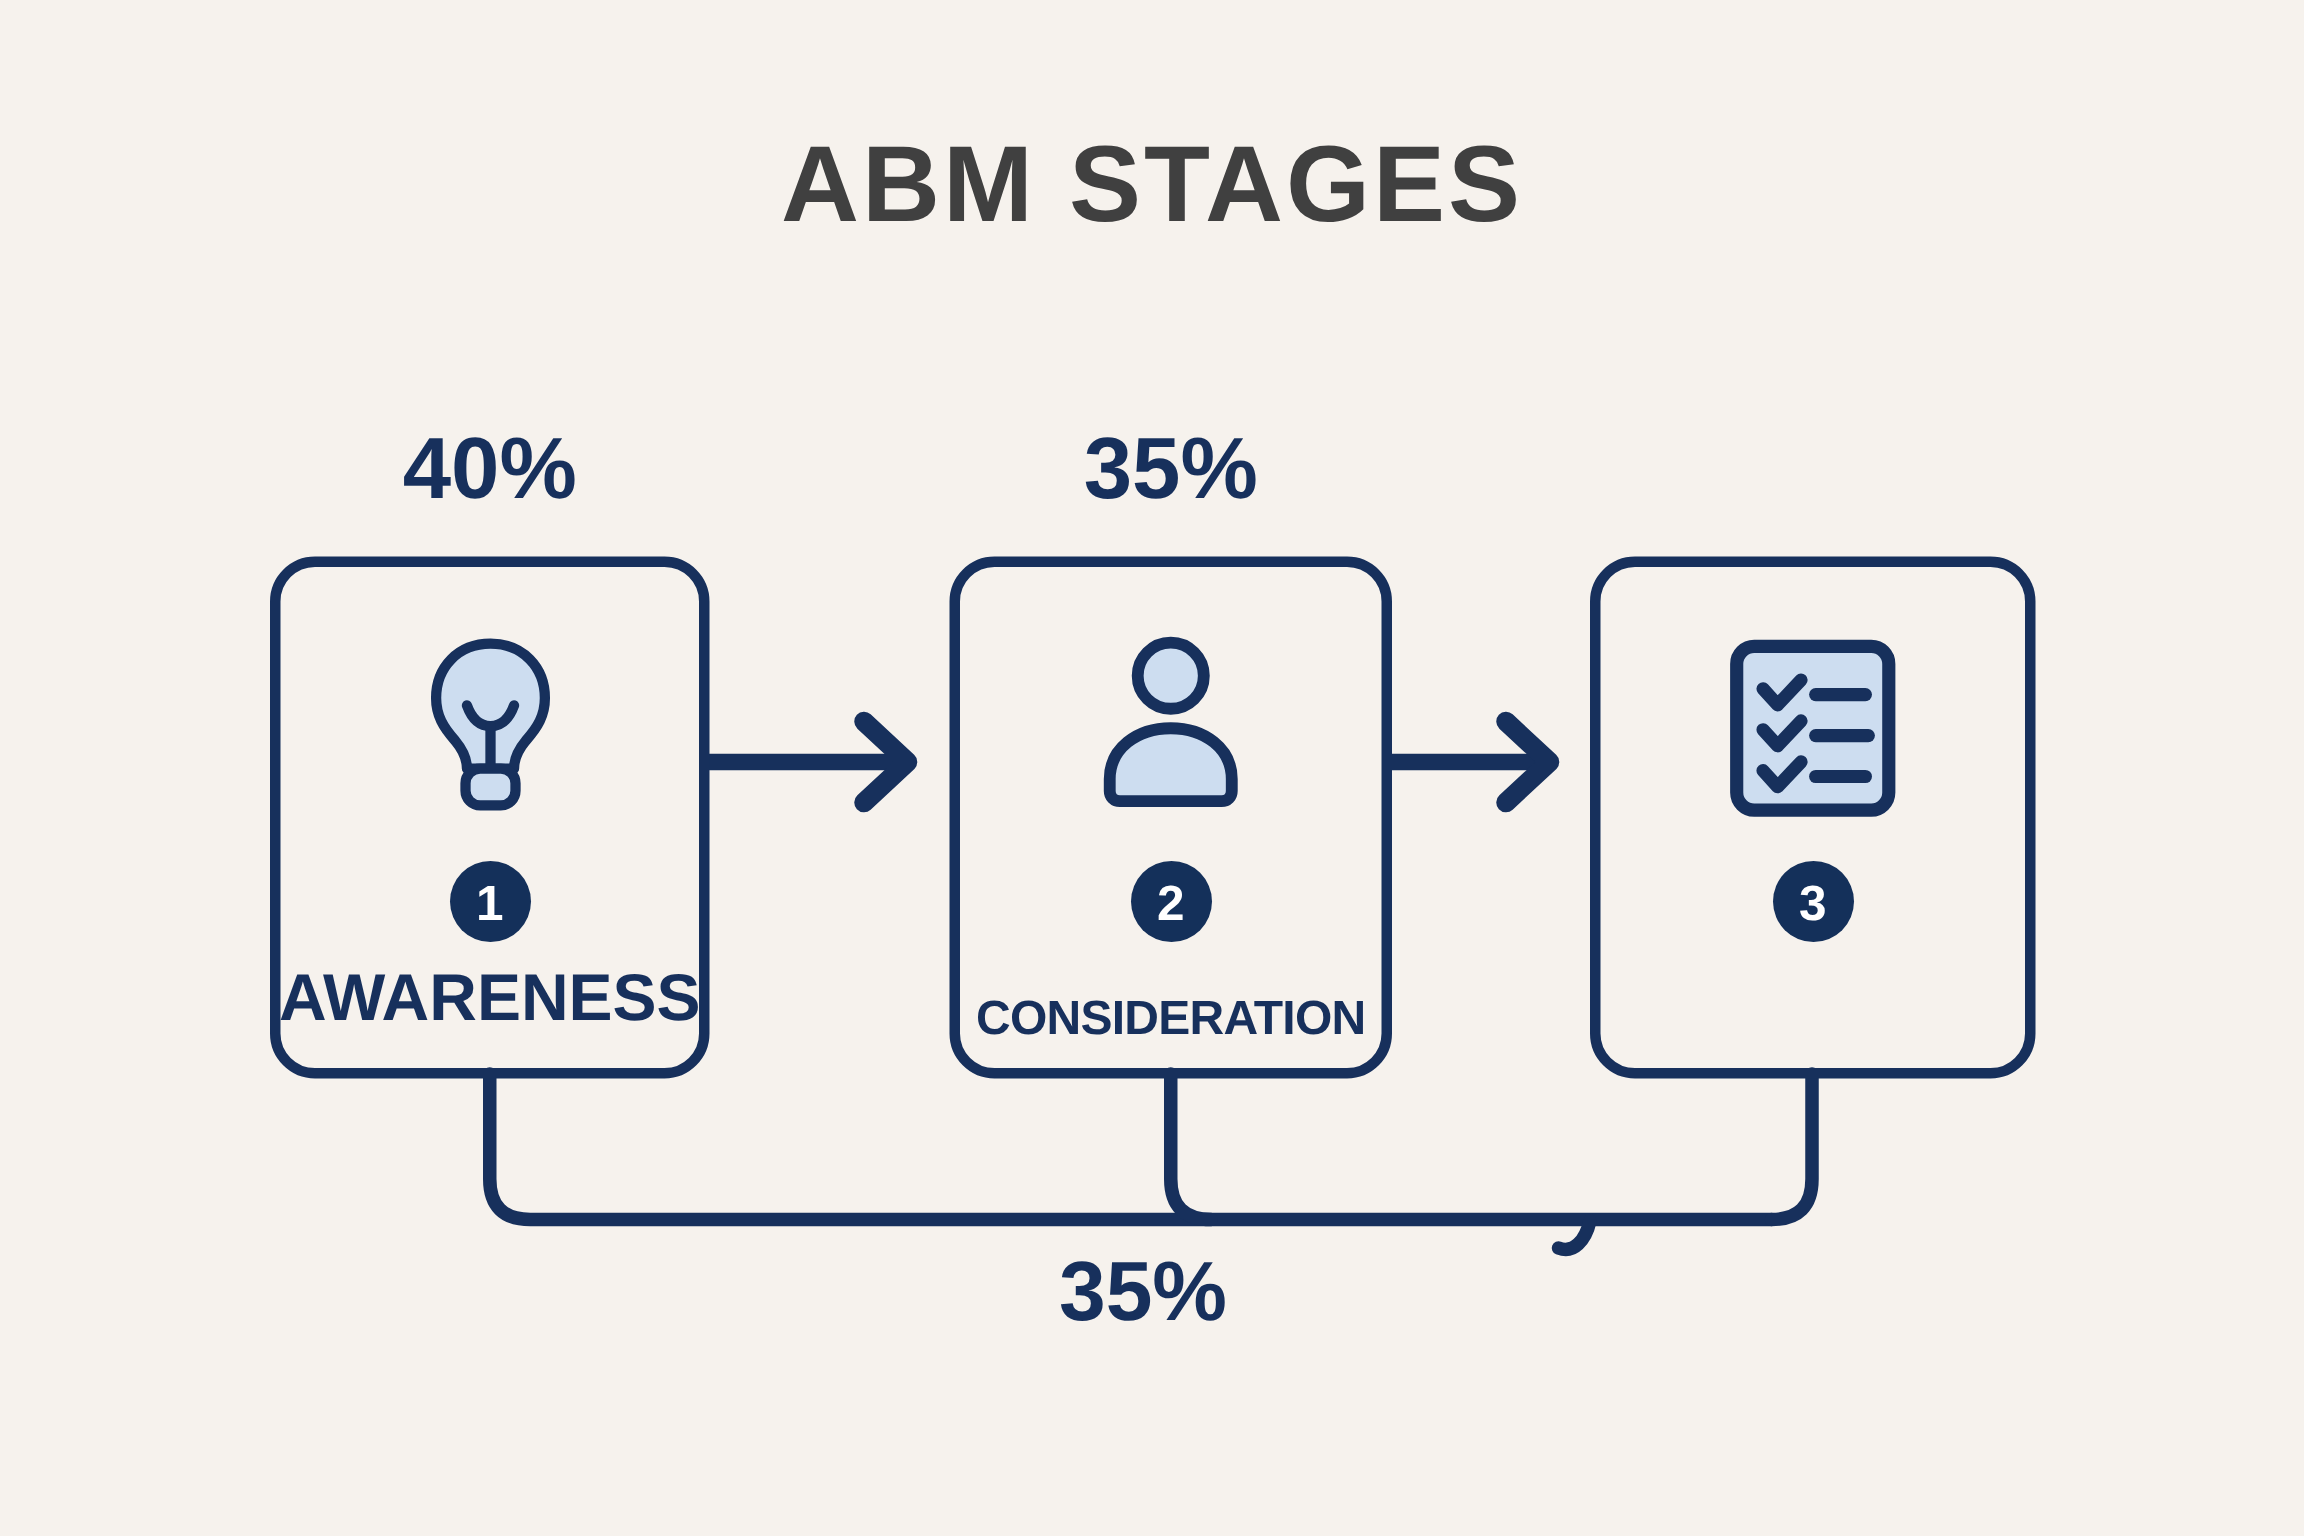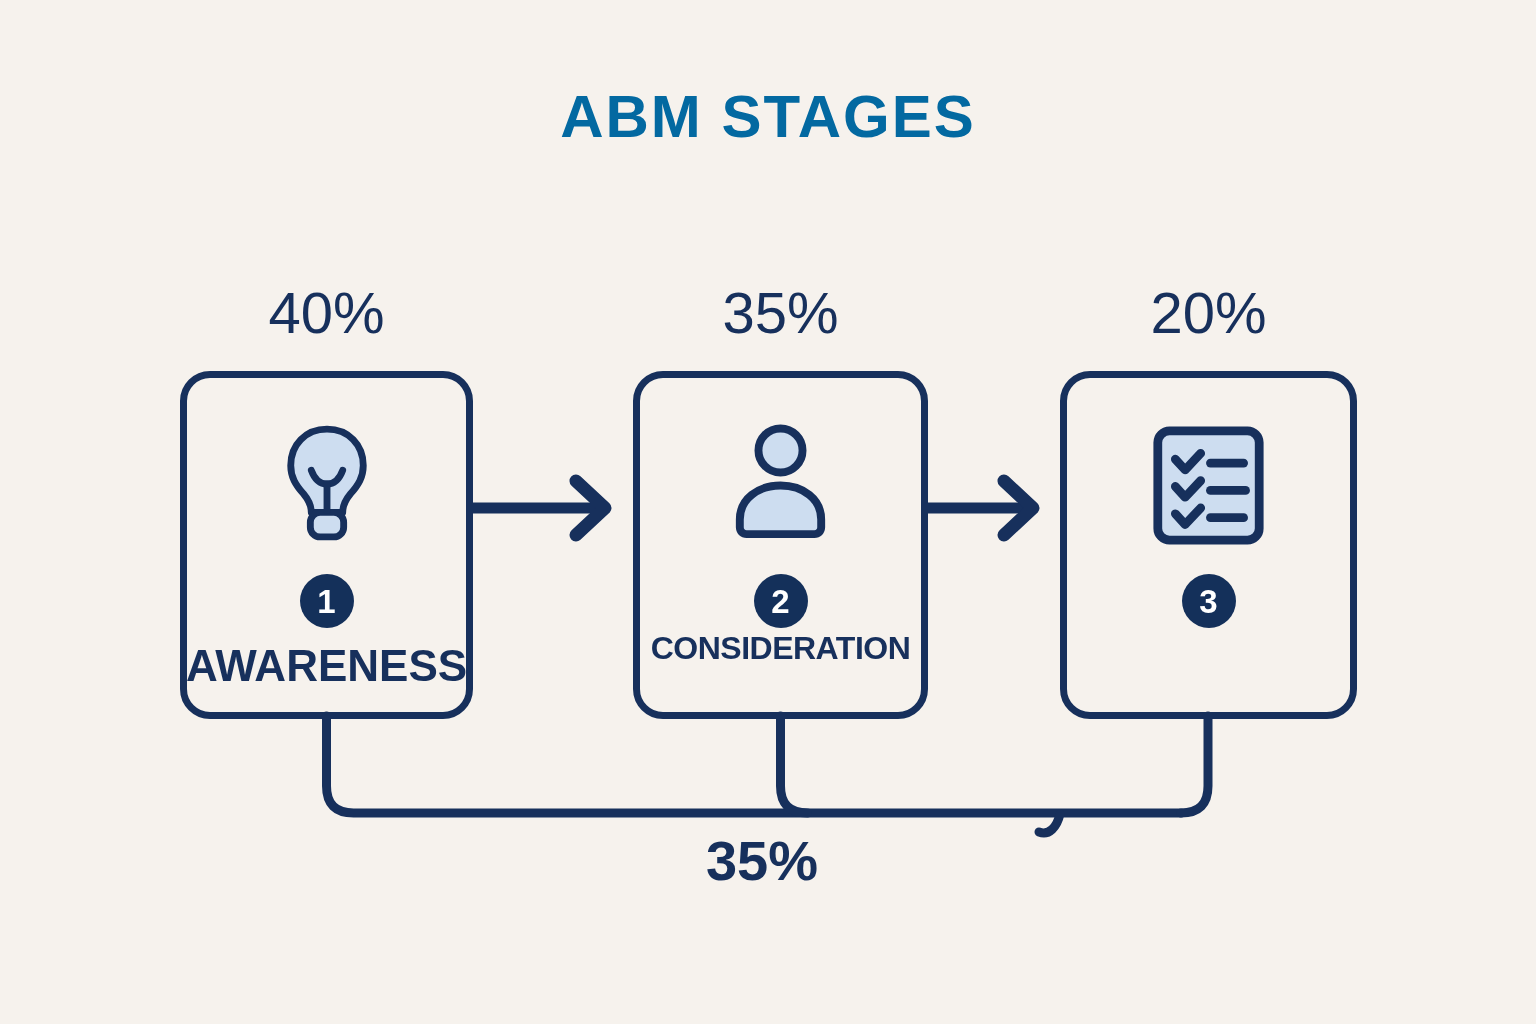--- a/index.html
+++ b/index.html
@@ -11,29 +11,29 @@
   }
   .canvas {
     position: relative;
     width: 1536px; height: 1024px;
     background: #f6f2ed;
   }
   .page-title {
     position: absolute;
     left: 0; top: 82px; width: 1536px;
     text-align: center;
-    font-size: 60px; font-weight: 700;
+    font-size: 72px; font-weight: 700;
     letter-spacing: 2px;
-    color: #0369a1;
+    color: #404040;
   }
   .percent-label {
     position: absolute;
     top: 284px;
     text-align: center;
-    font-size: 58px; font-weight: 400;
+    font-size: 58px; font-weight: 700;
     color: #17305c;
     line-height: 1;
   }
   .percent-1 { left: 180px; width: 293px; }
   .percent-2 { left: 633px; width: 295px; }
   .percent-3 { left: 1060px; width: 297px; }
 
   .stage-card {
     position: absolute;
     top: 371px; height: 348px;
@@ -61,21 +61,21 @@
     display: flex; align-items: center; justify-content: center;
     line-height: 1;
   }
   .stage-label {
     margin-top: 16px;
     font-size: 44px; font-weight: 700;
     color: #17305c;
     line-height: 1;
     white-space: nowrap;
   }
-  .stage-label.long { font-size: 32px; letter-spacing: -0.5px; margin-top: 4px; }
+  .stage-label.long { font-size: 32px; letter-spacing: -0.5px; margin-top: 34px; }
 
   .connector-svg {
     position: absolute; left: 0; top: 0;
     width: 1536px; height: 1024px;
     z-index: 1;
   }
   .bottom-percent {
     position: absolute;
     left: 662px; top: 833px; width: 200px;
     text-align: center;
@@ -86,21 +86,20 @@
 </style>
 </head>
 <body>
 
 <div class="canvas">
 
   <div class="page-title">ABM STAGES</div>
 
   <div class="percent-label percent-1">40%</div>
   <div class="percent-label percent-2">35%</div>
-  <div class="percent-label percent-3">20%</div>
 
   <svg class="connector-svg" viewBox="0 0 1536 1024" fill="none" xmlns="http://www.w3.org/2000/svg">
 
     <g>
       <path d="M473,508 H598" stroke="#17305c" stroke-width="11" stroke-linecap="round"></path>
       <path d="M576,481 L605,508 L576,535" stroke="#17305c" stroke-width="13" stroke-linecap="round" stroke-linejoin="round"></path>
     </g>
 
     <g>
       <path d="M928,508 H1026" stroke="#17305c" stroke-width="11" stroke-linecap="round"></path>

